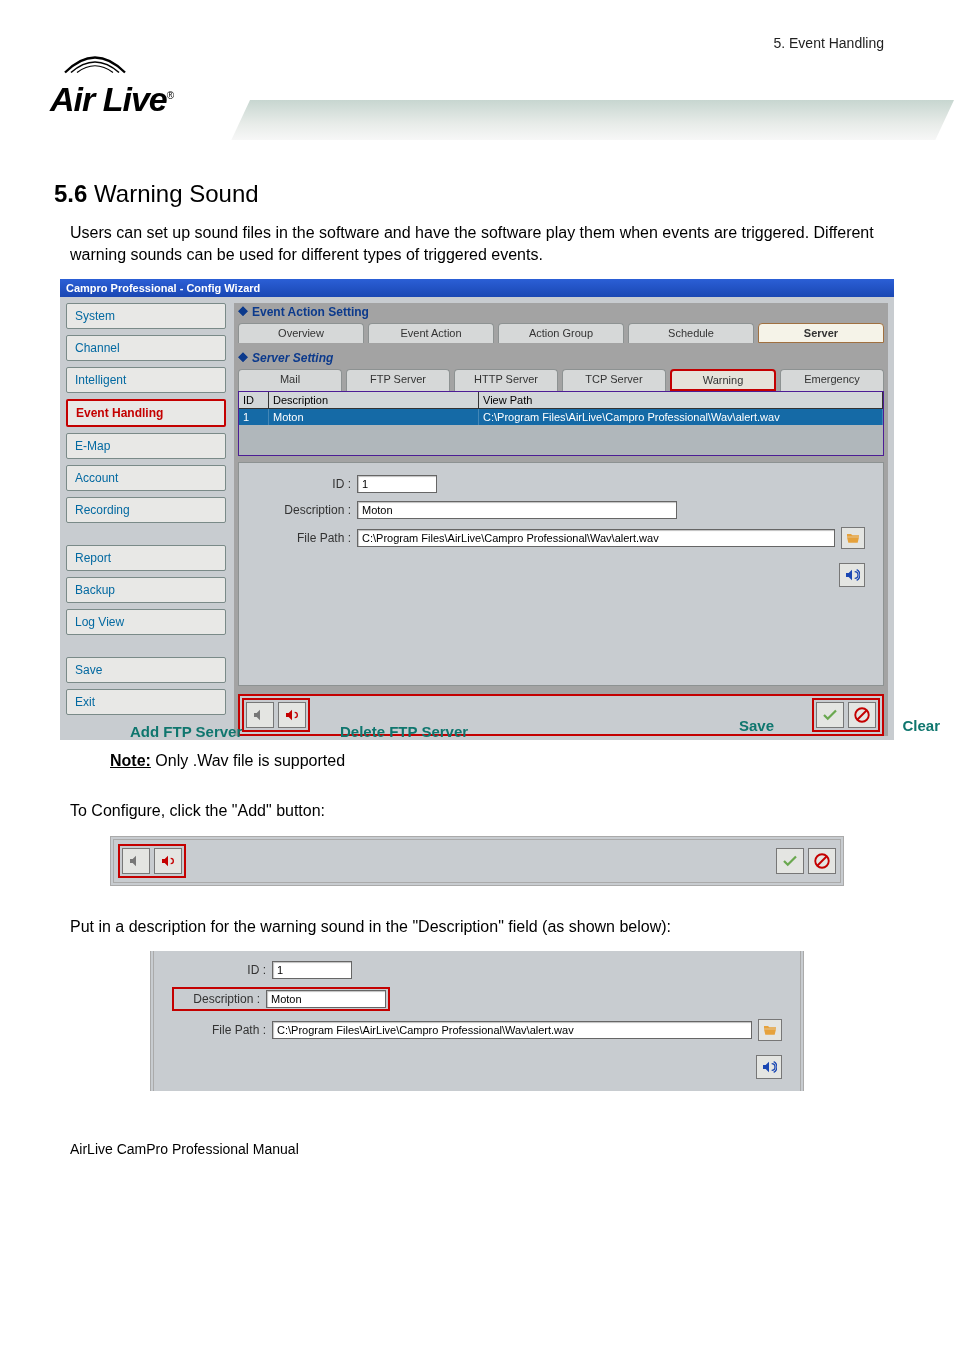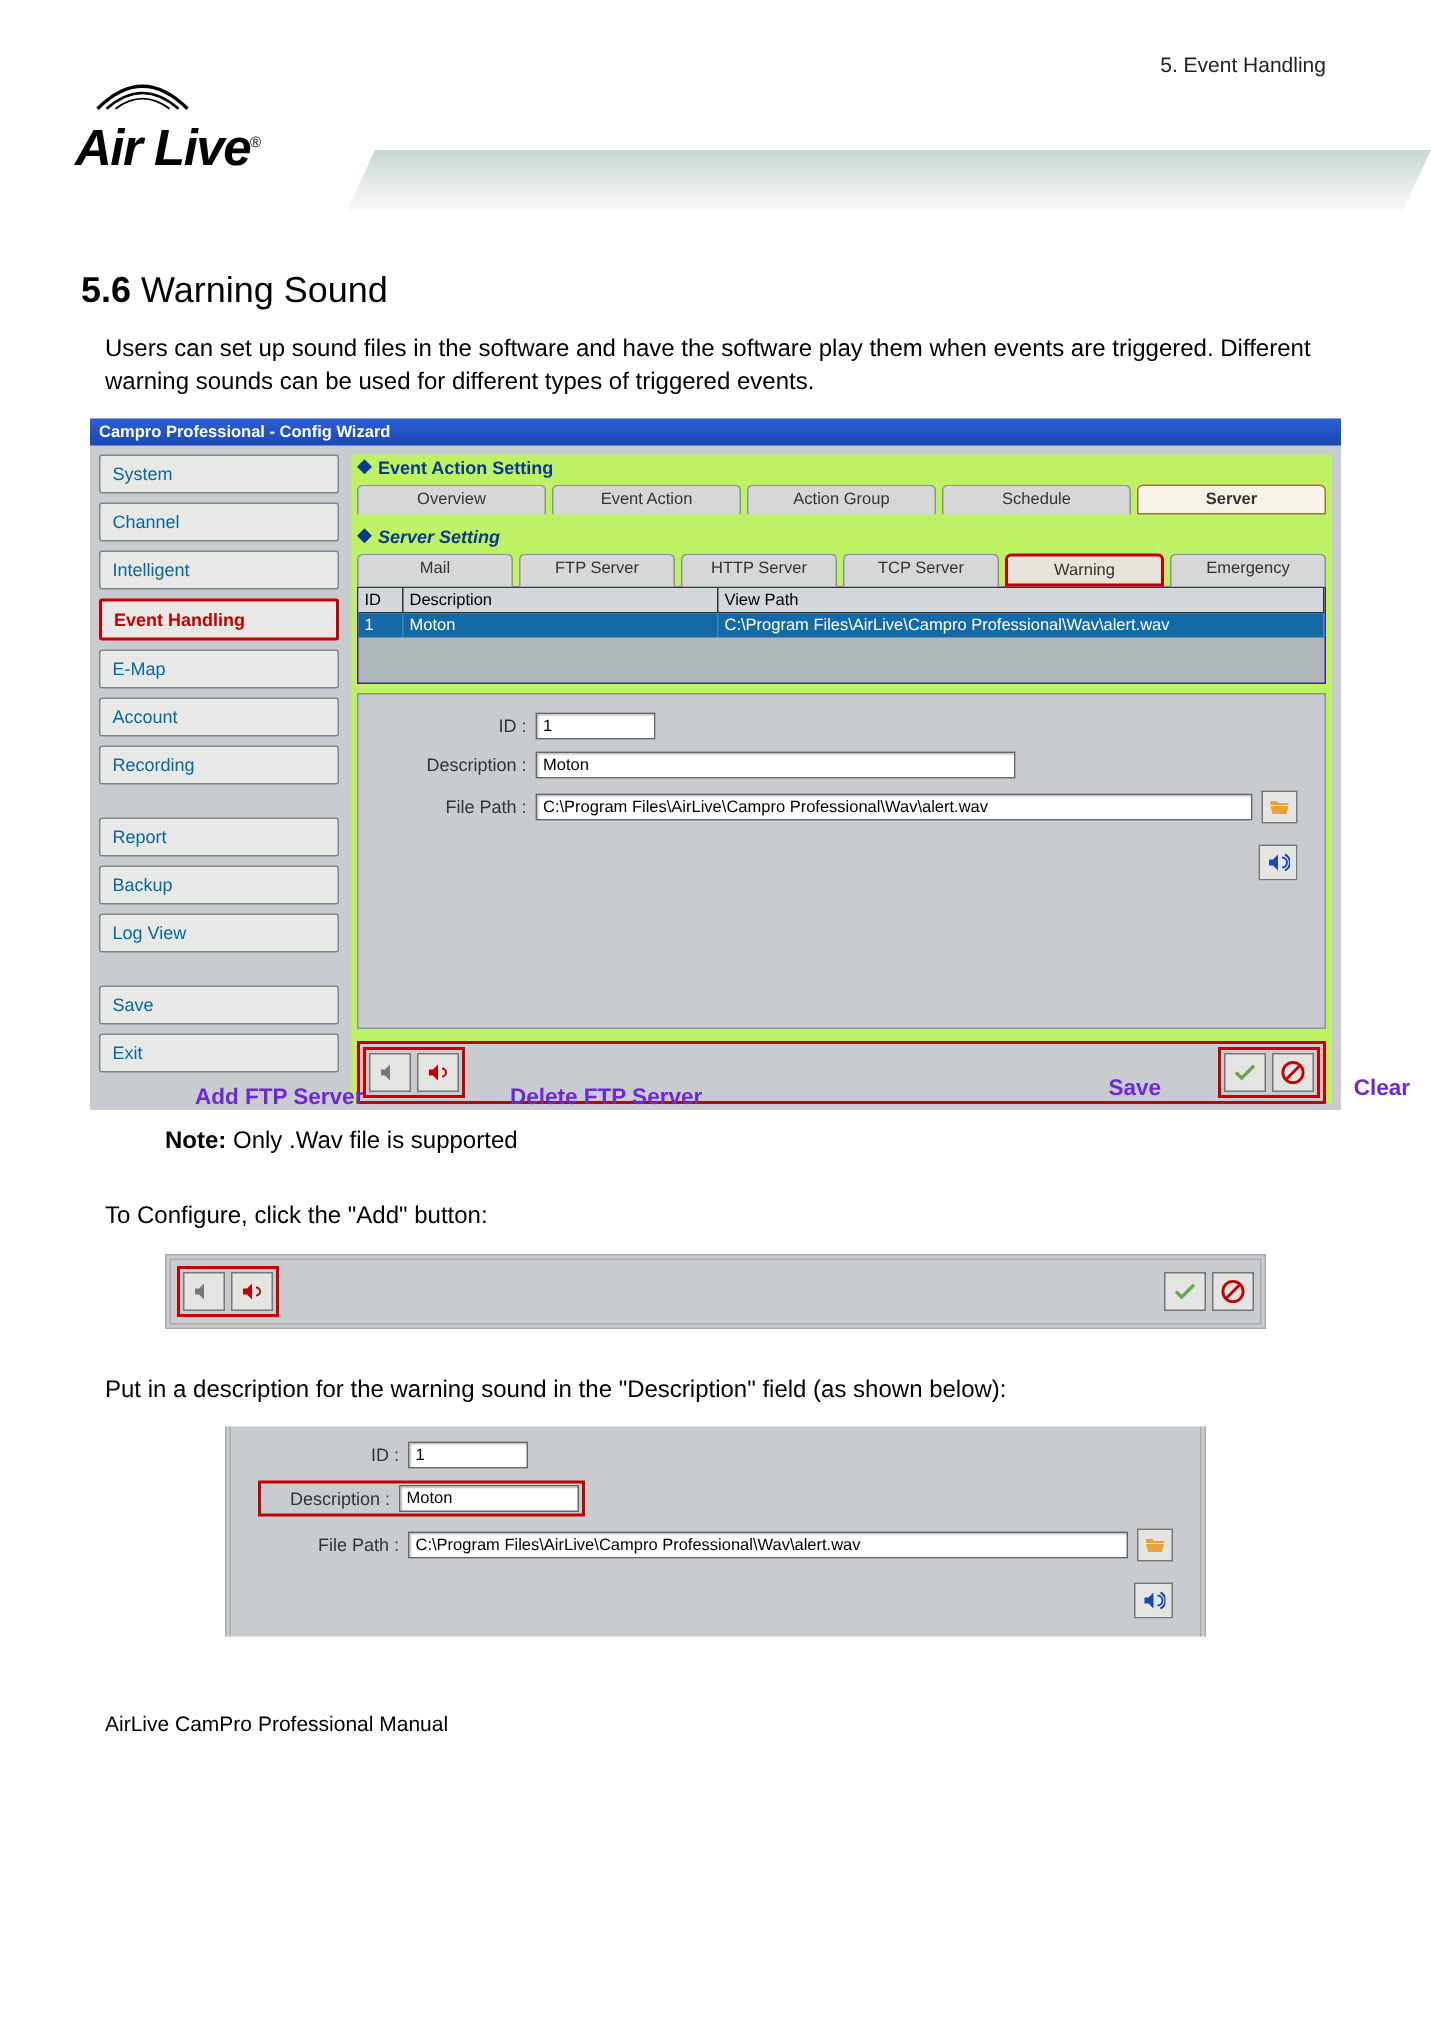--- a/index.html
+++ b/index.html
@@ -112,21 +112,21 @@
   }
   .nav-btn.active {
     border: 2px solid #c40000;
     color: #c40000;
     font-weight: bold;
   }
   .nav-gap { height: 10px; }
 
   .content {
     flex: 1;
-    background: #bef264;
+    background: #a3a3a3;
     position: relative;
   }
   .panel-title {
     color: #0c3a8c;
     font-weight: bold;
     font-size: 12px;
     padding: 2px 4px 4px 4px;
   }
   .panel-title::before {
     content: "";
@@ -267,33 +267,34 @@
     background: #e4e5e2;
     border: 1px solid #777;
     display: flex;
     align-items: center;
     justify-content: center;
   }
 
   
   .annot {
     position: absolute;
-    color: #6d28d9;
+    color: #0f766e;
     font-weight: bold;
     font-size: 15px;
     font-family: Arial, sans-serif;
   }
 
   .main-wrap { position: relative; }
 
   .note-text {
     font-size: 16px;
     margin: 12px 0 30px 60px;
   }
   .note-text .underline {
+    text-decoration: underline;
     font-weight: bold;
   }
 
   
   .small-toolbar {
     margin: 10px 60px 30px 60px;
     border: 4px double #aaa;
     background: #c8ccd0;
     padding: 4px;
     display: flex;

